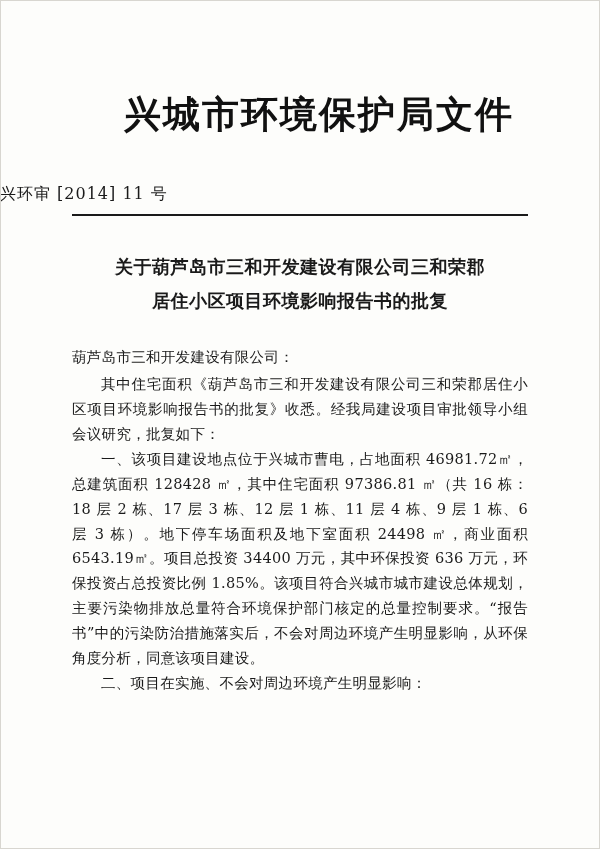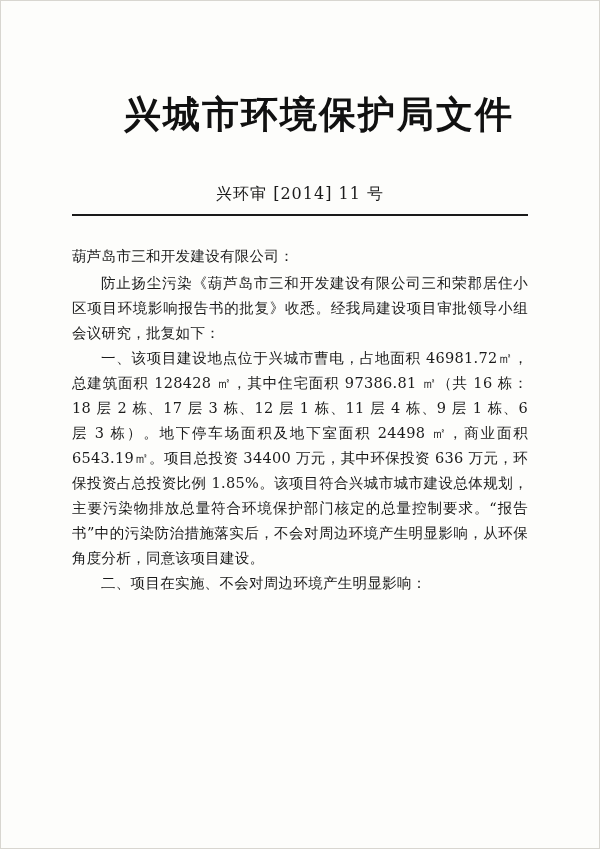--- a/index.html
+++ b/index.html
@@ -36,21 +36,21 @@
     font-family: "DejaVu Serif", "Liberation Serif", serif;
     font-size: 37px;
     font-weight: bold;
     letter-spacing: 2px;
     color: #111;
     line-height: 1.2;
     white-space: nowrap;
     padding-left: 38px;
   }
   .doc-number-wrap {
-    text-align: center;
+    text-align: left;
     margin-top: 48px;
   }
   .doc-number {
     font-size: 16px;
     letter-spacing: 1px;
     color: #1a1a1a;
   }
   .rule {
     width: 456px;
     height: 2px;
@@ -90,20 +90,24 @@
 
   <div class="doc-header">
     <div class="doc-title">兴城市环境保护局文件</div>
   </div>
 
   <div class="doc-number-wrap">
     <div class="doc-number">兴环审 [2014] 11 号</div>
     <div class="rule"></div>
   </div>
 
+  <div class="subject">
+    <div>关于葫芦岛市三和开发建设有限公司三和荣郡</div>
+    <div>居住小区项目环境影响报告书的批复</div>
+  </div>
 
   <div class="body-block">
     <p class="salutation">葫芦岛市三和开发建设有限公司：</p>
-    <p class="para">防止扬尘污染《葫芦岛市三和开发建设有限公司三和荣郡居住小区项目环境影响报告书的批复》收悉。经我局建设项目审批领导小组会议研究，批复如下：</p>
+    <p class="para">其中住宅面积《葫芦岛市三和开发建设有限公司三和荣郡居住小区项目环境影响报告书的批复》收悉。经我局建设项目审批领导小组会议研究，批复如下：</p>
     <p class="para">一、该项目建设地点位于兴城市曹电，占地面积 46981.72㎡，总建筑面积 128428 ㎡，其中住宅面积 97386.81 ㎡（共 16 栋：18 层 2 栋、17 层 3 栋、12 层 1 栋、11 层 4 栋、9 层 1 栋、6 层 3 栋）。地下停车场面积及地下室面积 24498 ㎡，商业面积 6543.19㎡。项目总投资 34400 万元，其中环保投资 636 万元，环保投资占总投资比例 1.85%。该项目符合兴城市城市建设总体规划，主要污染物排放总量符合环境保护部门核定的总量控制要求。“报告书”中的污染防治措施落实后，不会对周边环境产生明显影响，从环保角度分析，同意该项目建设。</p>
     <p class="para">二、项目在实施、不会对周边环境产生明显影响：</p>
   </div>
 </div>
 
 </body></html>

